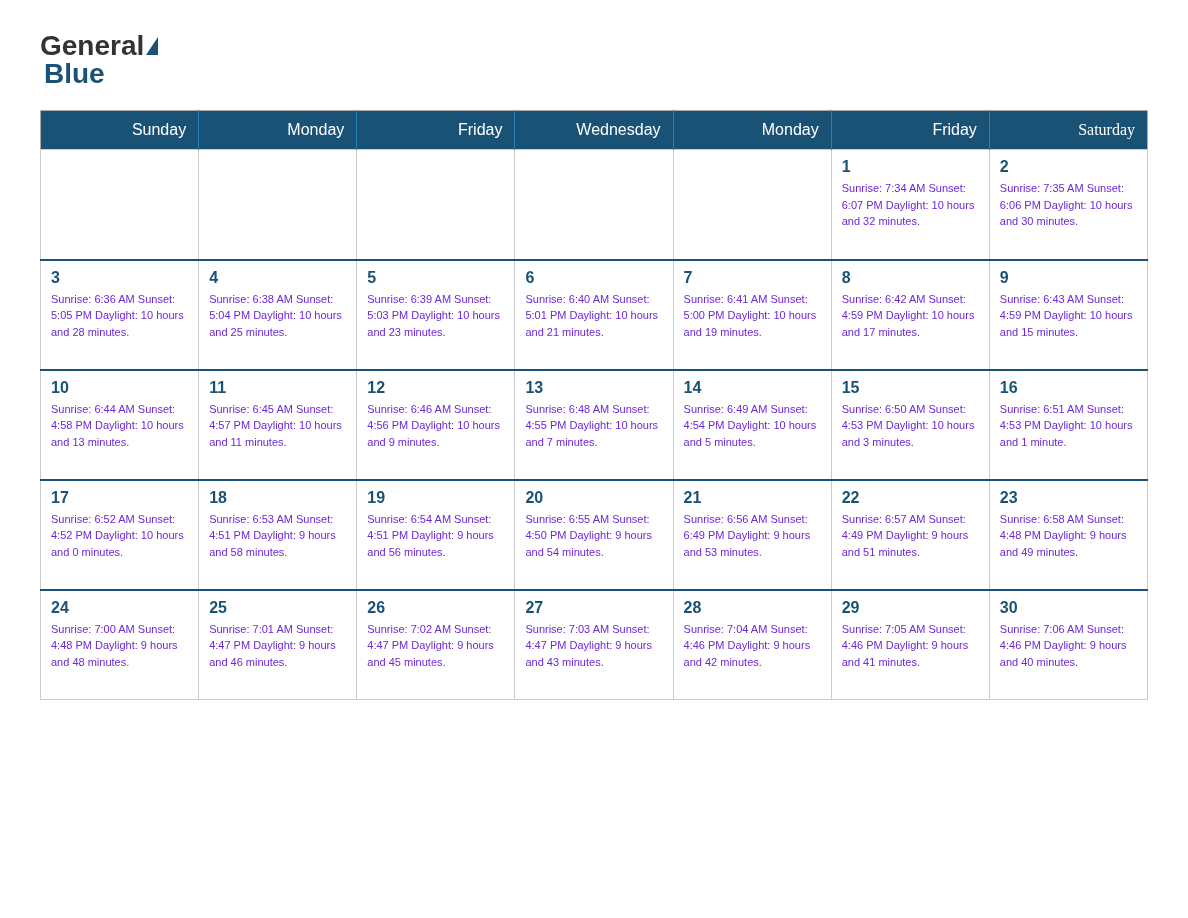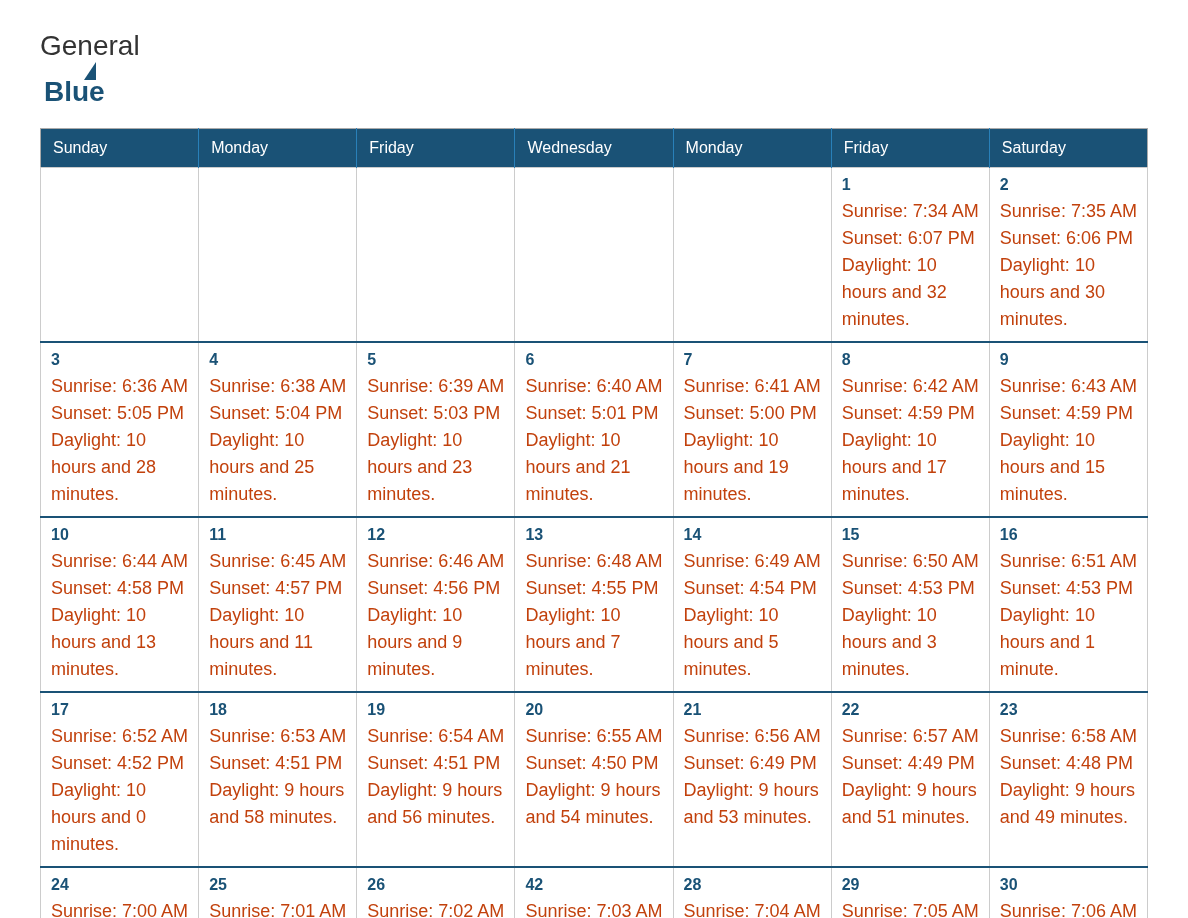--- a/index.html
+++ b/index.html
@@ -15,25 +15,24 @@
       justify-content: space-between;
       align-items: flex-start;
       margin-bottom: 20px;
     }
     .logo {
       display: flex;
       flex-direction: column;
     }
     .logo-text {
       font-size: 28px;
-      font-weight: normal;
+      font-weight: bold;
       color: #333;
       display: flex;
       align-items: center;
-      flex-direction: column;
     }
     .logo-general { color: #333; }
     .logo-triangle {
       display: inline-block;
       width: 0;
       height: 0;
       border-left: 12px solid transparent;
       border-bottom: 18px solid #1a5276;
       margin: 0 2px;
       vertical-align: middle;
@@ -60,44 +59,44 @@
     }
     .calendar {
       width: 100%;
       border-collapse: collapse;
       border: 1px solid #aaa;
     }
     .calendar th {
       background-color: #1a5276;
       color: #fff;
       padding: 10px 12px;
-      text-align: left;
+      text-align: right;
       font-size: 16px;
       font-weight: normal;
       border-right: 1px solid #2980b9;
     }
-    .calendar th:last-child { border-right: none; }
+    .calendar th:last-child { border-right: none; font-family: Liberation Serif, serif; }
     .calendar td {
       vertical-align: top;
       padding: 8px 10px;
       border: 1px solid #ccc;
       width: 14.28%;
       min-height: 110px;
       height: 110px;
     }
     .day-number {
       font-size: 16px;
       font-weight: bold;
       color: #1a5276;
       display: block;
       margin-bottom: 4px;
     }
     .day-info {
-      font-size: 18px;
-      color: #c2410c;
+      font-size: 11px;
+      color: #6d28d9;
       line-height: 1.5;
     }
     .row-divider td {
       border-top: 2px solid #1a5276;
     }
     .empty-cell { background: #fff; }
   </style>
 </head>
 <body>
 
@@ -320,21 +319,21 @@
 and 46 minutes.</div>
         </td>
         <td>
           <span class="day-number">26</span>
           <div class="day-info">Sunrise: 7:02 AM
 Sunset: 4:47 PM
 Daylight: 9 hours
 and 45 minutes.</div>
         </td>
         <td>
-          <span class="day-number">42</span>
+          <span class="day-number">27</span>
           <div class="day-info">Sunrise: 7:03 AM
 Sunset: 4:47 PM
 Daylight: 9 hours
 and 43 minutes.</div>
         </td>
         <td>
           <span class="day-number">28</span>
           <div class="day-info">Sunrise: 7:04 AM
 Sunset: 4:46 PM
 Daylight: 9 hours

